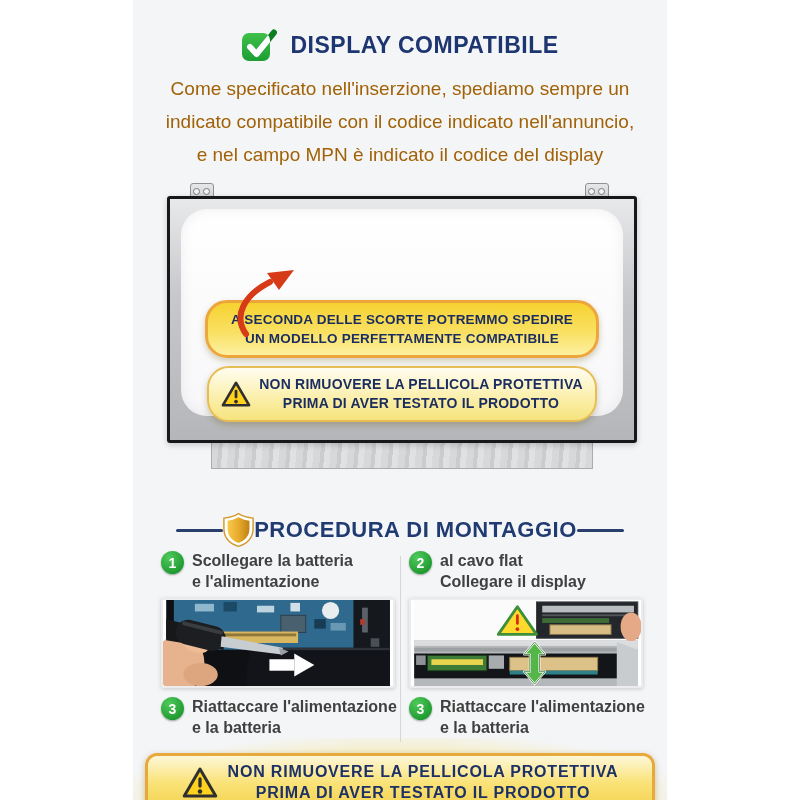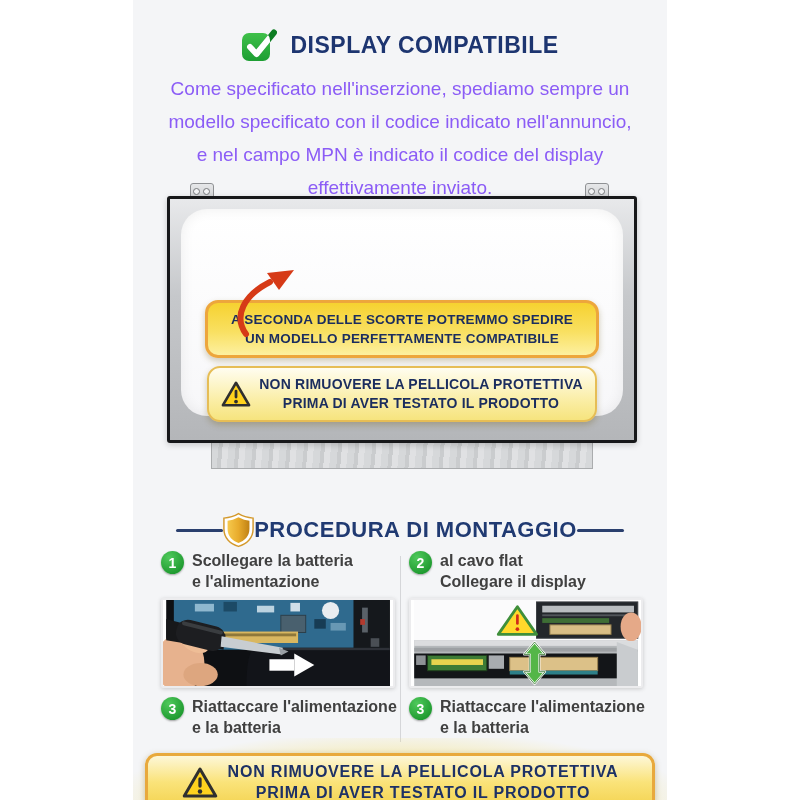--- a/index.html
+++ b/index.html
@@ -8,34 +8,34 @@
 
   .page { position:relative; width:800px; height:800px; background:#ffffff; overflow:hidden; }
   .content { position:absolute; left:133px; top:0; width:534px; height:800px; background:#f4f5f7; }
 
   
   .header { position:absolute; top:28px; left:0; width:100%; display:flex; justify-content:center; align-items:center; gap:13px; }
   .header h1 { font-size:23px; font-weight:bold; color:#1d3570; letter-spacing:.5px; }
   .check-icon { width:36px; height:34px; display:block; }
 
   
-  .intro { position:absolute; top:72px; left:0; width:100%; text-align:center; color:#8b5cf6; font-size:19px; line-height:33px; }
+  .intro { position:absolute; top:72px; left:0; width:100%; text-align:center; color:#a16207; font-size:19px; line-height:33px; }
 
   
   .panel-wrap { position:absolute; left:34px; top:183px; width:470px; height:292px; }
   .bracket { position:absolute; top:0; width:24px; height:21px; background:linear-gradient(180deg,#e6e7e9,#c9cbcd); border:1px solid #8f9194; border-radius:3px 3px 0 0; z-index:1; }
   .bracket.b-left { left:23px; } .bracket.b-right { left:418px; }
   .bracket .hole { position:absolute; top:4px; width:7px; height:7px; border-radius:50%; background:#f2f3f4; border:1.5px solid #77797c; }
   .bracket .hole.h1 { left:2px; } .bracket .hole.h2 { left:12px; }
   .panel-body { position:absolute; left:0; top:13px; width:470px; height:247px; background:linear-gradient(180deg,#e8e9eb 0%,#c6c8cb 40%,#b4b6b9 100%); border:3px solid #17181a; border-radius:3px; z-index:2; box-shadow:0 2px 6px rgba(0,0,0,.18); }
   .screen { position:absolute; left:11px; right:11px; top:10px; bottom:24px; background:linear-gradient(180deg,#ffffff,#f7f7f9); border-radius:26px; box-shadow:inset 0 0 14px rgba(0,0,0,.07); }
   .foil { position:absolute; left:44px; top:258px; width:382px; height:28px; background:repeating-linear-gradient(95deg,#d6d8da 0 7px,#caccce 7px 11px,#e0e1e3 11px 17px); border:1px solid #aaacae; border-top:none; z-index:1; }
   .arrow-svg { position:absolute; left:0; top:0; width:470px; height:260px; z-index:5; pointer-events:none; }
 
-  .banner { position:absolute; z-index:4; border-radius:13px; box-shadow:0 3px 6px rgba(110,90,20,.3); display:flex; align-items:center; justify-content:center; }
+  .banner { position:absolute; z-index:4; border-radius:22px; box-shadow:0 3px 6px rgba(110,90,20,.3); display:flex; align-items:center; justify-content:center; }
   .banner .txt { text-align:center; font-weight:bold; color:#1b2d5e; }
   .banner-stock { left:38px; top:117px; width:394px; height:58px; border:3px solid #eda63c; background:linear-gradient(180deg,#f6d230 0%,#f9e061 55%,#fdf0a0 100%); }
   .banner-stock .txt { font-size:13.5px; line-height:19px; letter-spacing:.2px; }
   .banner-film { left:40px; top:183px; width:390px; height:56px; border:2.5px solid #e6bd55; background:linear-gradient(180deg,#fffdf0 0%,#faeda2 65%,#f6e47e 100%); padding:0 10px; gap:8px; }
   .banner-film .txt { font-size:14px; line-height:19.5px; letter-spacing:.2px; }
   .warn-tri { flex:0 0 auto; display:block; }
 
   
   .proc-head { position:absolute; top:512px; left:0; width:100%; display:flex; align-items:center; justify-content:center; gap:0; }
   .proc-head .rule { width:47px; height:3px; background:#2a3f6e; border-radius:2px; }
@@ -75,23 +75,22 @@
         </defs>
         <rect x="1" y="5" width="28" height="28" rx="7" fill="url(#gGreen)"></rect>
         <path d="M9 19 L15.5 26 L33 4.5" fill="none" stroke="#0d7d22" stroke-width="6" stroke-linecap="round" stroke-linejoin="round"></path>
         <path d="M9 19 L15.5 26 L33 4.5" fill="none" stroke="#ffffff" stroke-width="6" stroke-linecap="round" stroke-linejoin="round" clip-path="url(#cpRect)"></path>
       </svg>
       <h1>DISPLAY COMPATIBILE</h1>
     </div>
 
     <div class="intro">
       <div>Come specificato nell'inserzione, spediamo sempre un</div>
-      <div>modello specificato con il codice indicato nell'annuncio,</div>
+      <div>indicato compatibile con il codice indicato nell'annuncio,</div>
       <div>e nel campo MPN è indicato il codice del display</div>
-      <div>effettivamente inviato.</div>
     </div>
 
     <div class="panel-wrap">
       <div class="bracket b-left">
         <span class="hole h1"></span>
         <span class="hole h2"></span>
       </div>
       <div class="bracket b-right">
         <span class="hole h1"></span>
         <span class="hole h2"></span>

